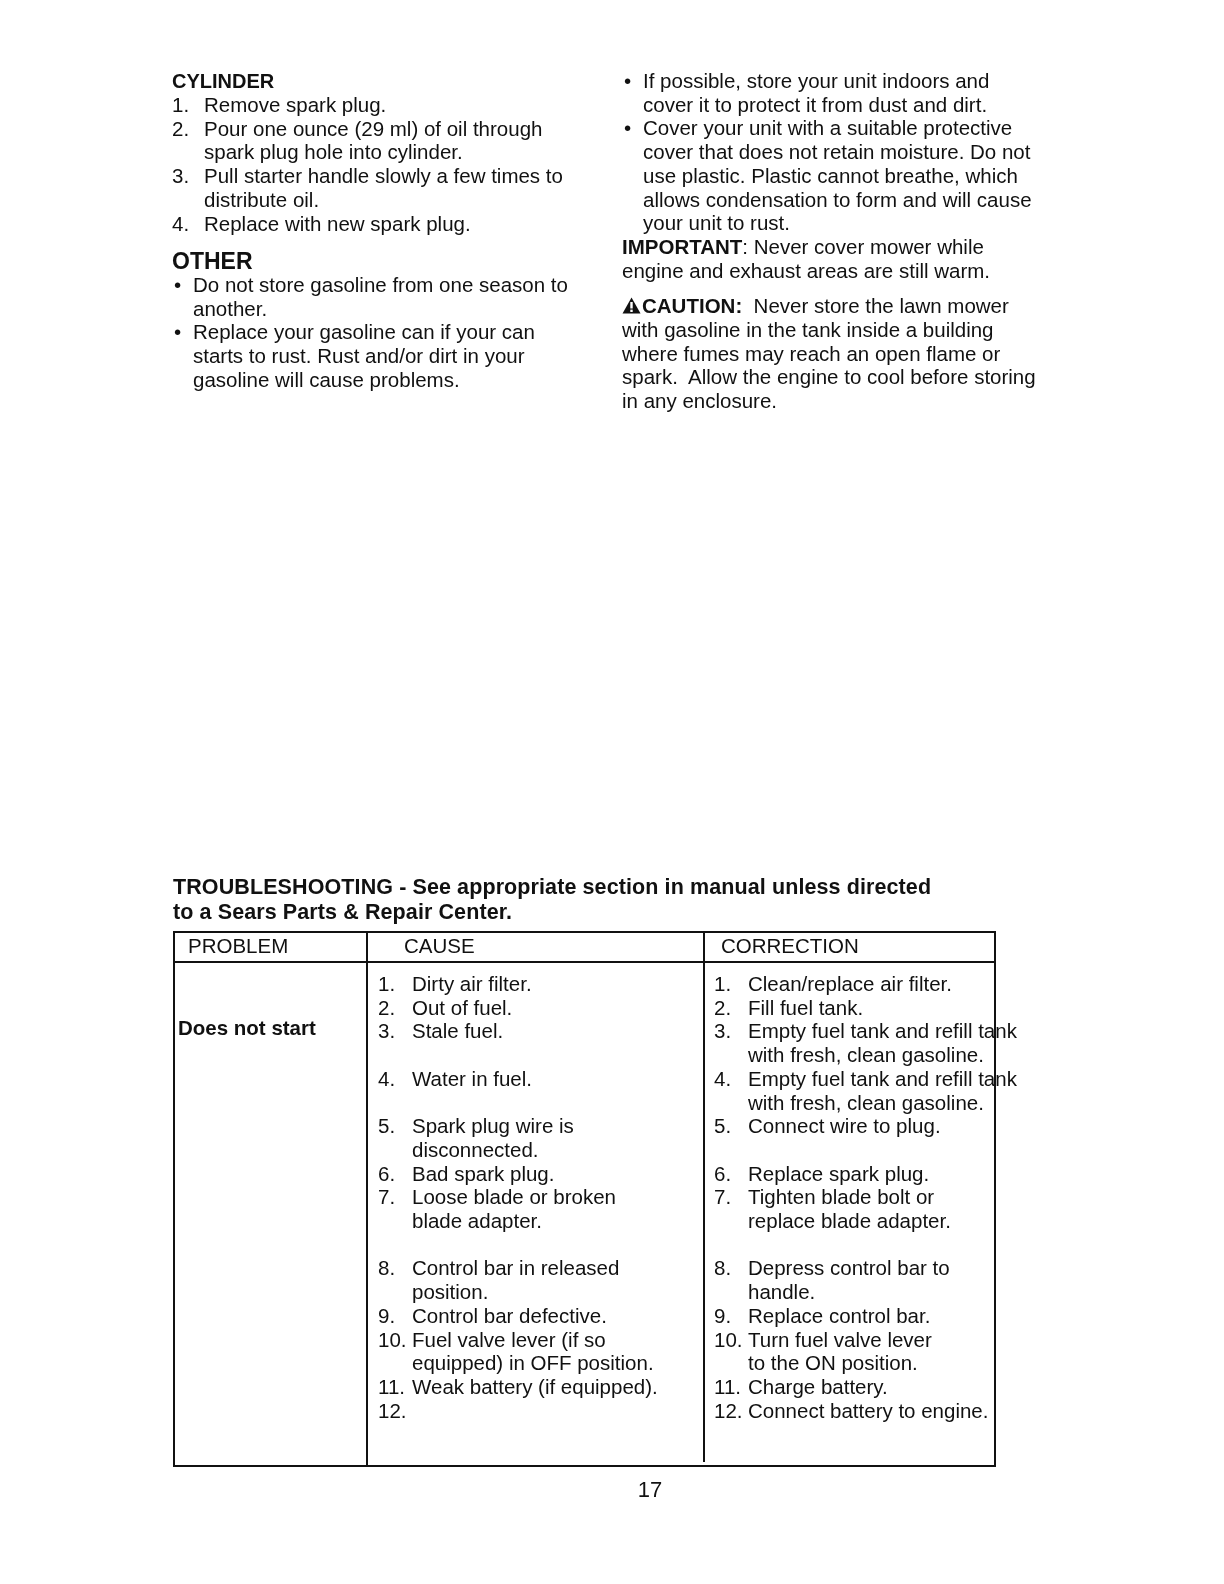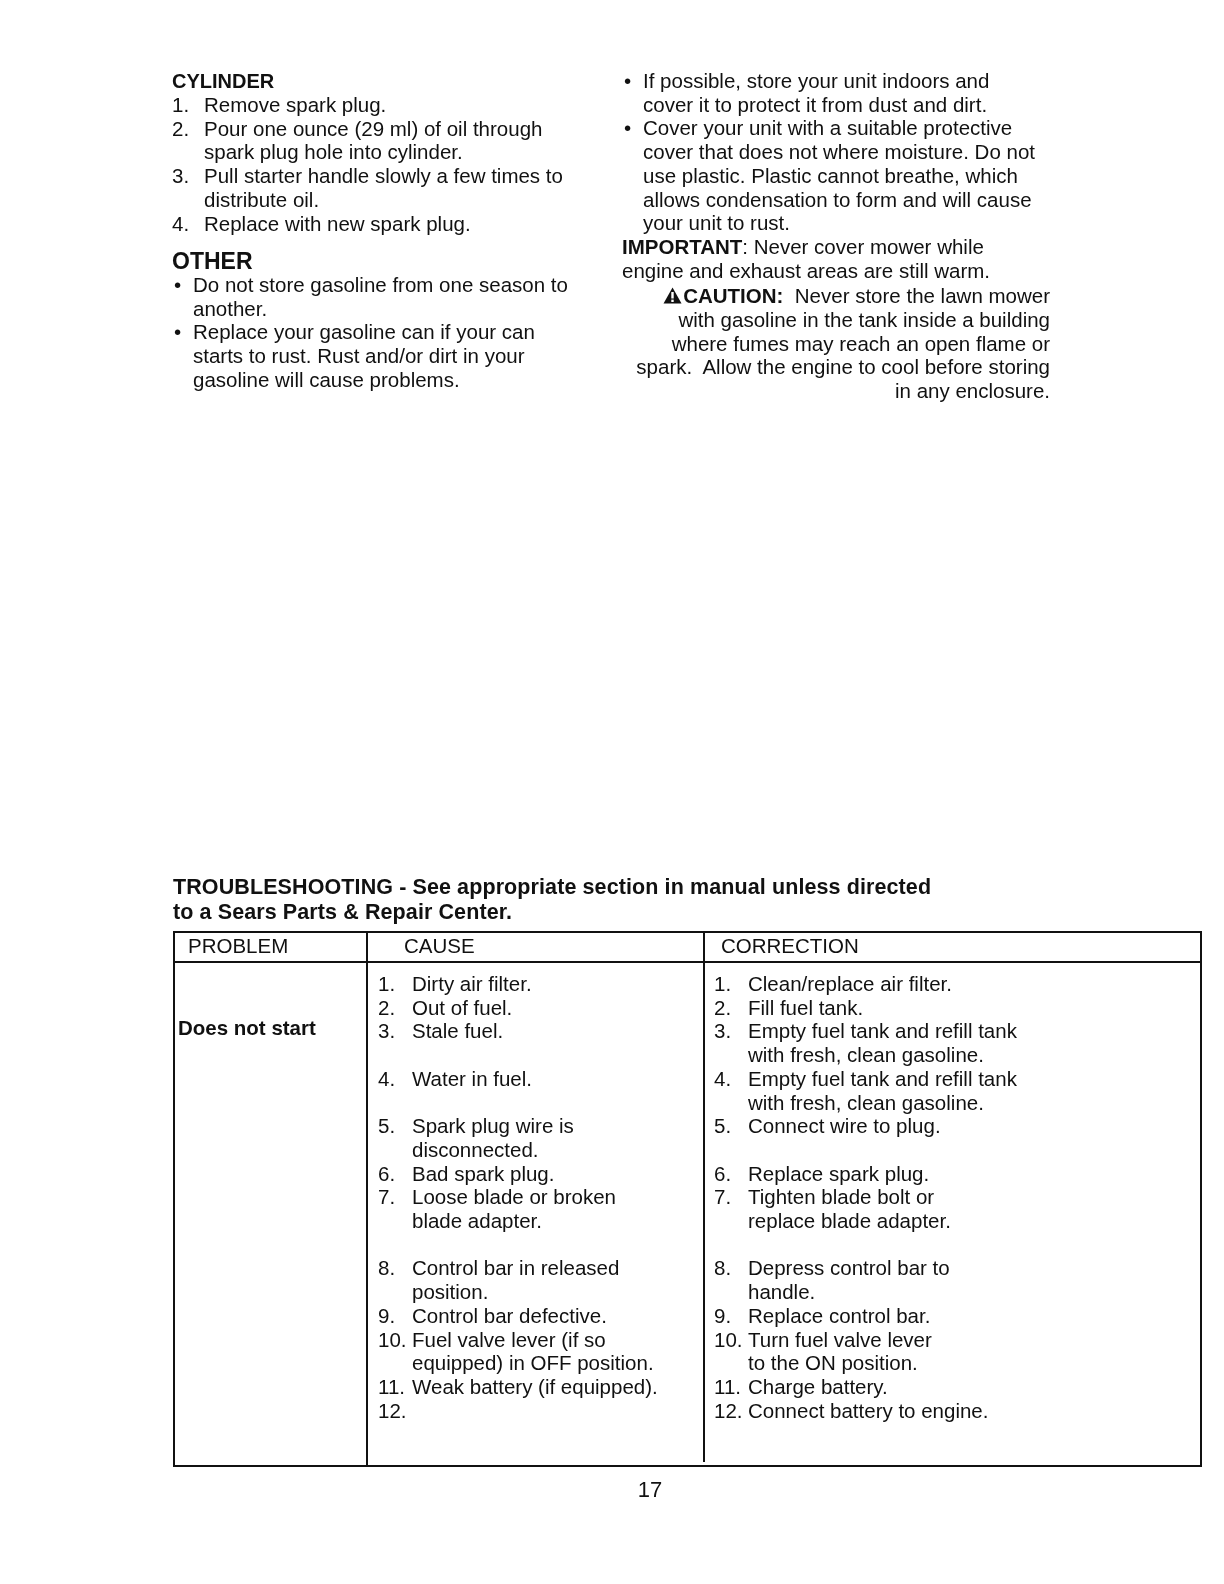--- a/index.html
+++ b/index.html
@@ -72,43 +72,43 @@
 </div>
 
 <div class="abs" style="left:622px; top:69px; width:430px;">
   <div class="bullist txt">
     <div class="row">
       <span class="bul">•</span>
       <span class="body" style="max-width:395px;">If possible, store your unit indoors and cover it to protect it from dust and dirt.</span>
     </div>
     <div class="row">
       <span class="bul">•</span>
-      <span class="body" style="max-width:398px;">Cover your unit with a suitable protective cover that does not where moisture. Do not use plastic.  Plastic cannot breathe, which allows condensation to form and will cause your unit to rust.</span>
+      <span class="body" style="max-width:398px;">Cover your unit with a suitable protective cover that does not retain moisture. Do not use plastic.  Plastic cannot breathe, which allows condensation to form and will cause your unit to rust.</span>
     </div>
   </div>
   <div class="txt" style="max-width:420px;">
     <b class="kw">IMPORTANT</b><span>:  Never cover mower while engine and exhaust areas are still warm.</span>
   </div>
-  <div class="txt" style="max-width:428px; margin-top:2px;text-align:right;">
+  <div class="txt" style="max-width:428px; margin-top:12px;">
     <span class="tri">
       <svg width="19" height="17" viewBox="0 0 19 17">
         <path d="M9.5 0.5 L18.5 16.5 L0.5 16.5 Z" fill="#111"></path>
         <rect x="8.3" y="5" width="2.4" height="6.5" fill="#fff"></rect>
         <rect x="8.3" y="12.6" width="2.4" height="2.4" fill="#fff"></rect>
       </svg>
     </span><b class="kw">CAUTION:</b><span style="white-space:pre-wrap;">  Never store the lawn mower with gasoline in the tank inside a building where fumes may reach an open flame or spark.  Allow the engine to cool before storing in any enclosure.</span>
   </div>
 </div>
 
 <div class="abs ts-title" style="left:173px; top:875px; width:890px;">
   <div>TROUBLESHOOTING - See appropriate section in manual unless directed</div>
   <div>to a Sears Parts &amp; Repair Center.</div>
 </div>
 
-<div class="abs table" style="left:173px; top:931px; width:1029px; height:536px;">
+<div class="abs table" style="left:173px; top:931px; width:823px; height:536px;">
   <div class="thead"></div>
   <div class="vline" style="left:191px; top:0; bottom:0;"></div>
   <div class="vline" style="left:528px; top:0; bottom:3px; width:1.5px;"></div>
 
   <div class="th" style="left:13px;">PROBLEM</div>
   <div class="th" style="left:229px;">CAUSE</div>
   <div class="th" style="left:546px;">CORRECTION</div>
 
   <div class="abs" style="left:3px; top:39px; font-weight:bold; font-size:20.5px; line-height:24px;margin-top:44px;">Does not start</div>
 

